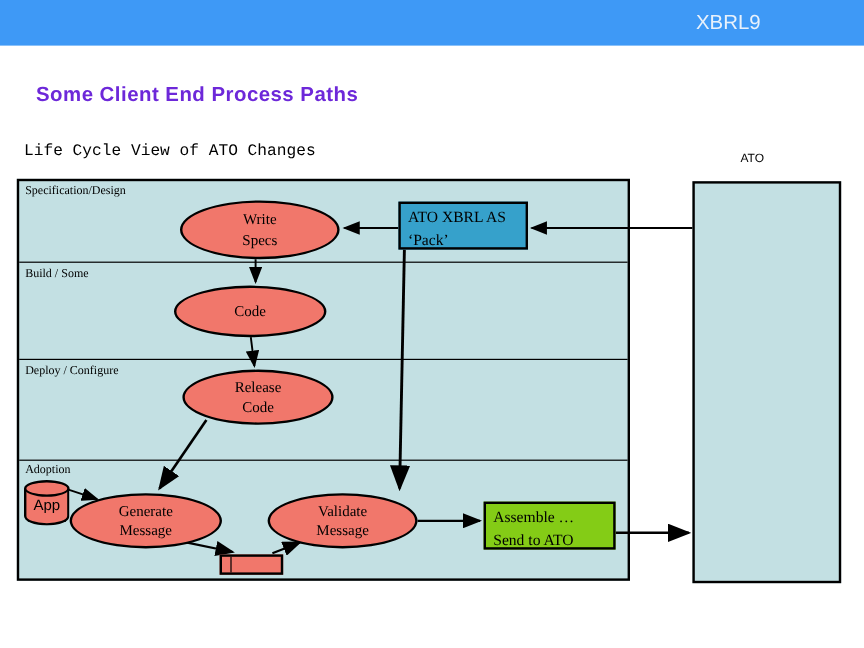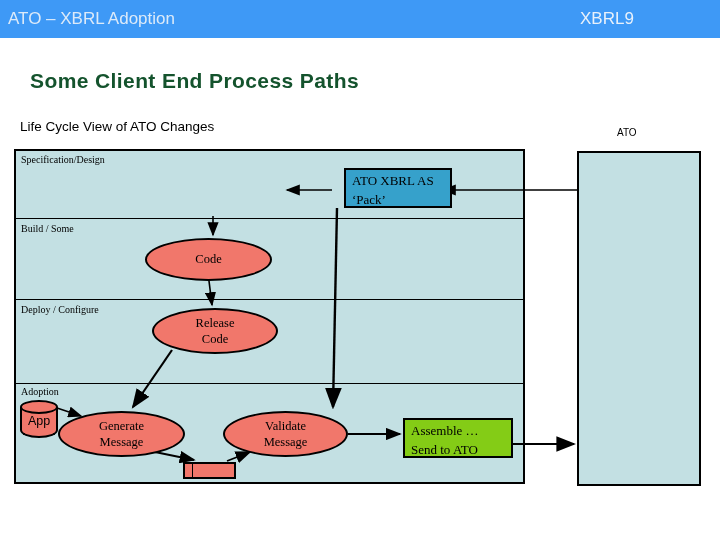--- a/index.html
+++ b/index.html
@@ -4,23 +4,23 @@
 <style>
   html,body { margin:0; padding:0; background:#fff; }
   .stage { position:relative; width:720px; height:540px; background:#ffffff;
            font-family:"Liberation Sans", sans-serif; overflow:hidden; }
 
   
   .topbar { position:absolute; left:0; top:0; width:720px; height:38px; background:#3E99F6; }
   .topbar .lt { position:absolute; left:8px; top:9px; font-size:17px; color:#DCEAF9; }
   .topbar .rt { position:absolute; left:580px; top:9px; font-size:17px; color:#E8F1FB; }
 
-  .page-title { position:absolute; left:30px; top:69px; font-size:21px; font-weight:bold;
-                color:#14532d; letter-spacing:0.4px; }
-  .subtitle { position:absolute; left:20px; top:119px; font-family:Liberation Sans, sans-serif;
+  .page-title { position:absolute; left:30px; top:69px; font-size:17px; font-weight:bold;
+                color:#6d28d9; letter-spacing:0.4px; }
+  .subtitle { position:absolute; left:20px; top:119px; font-family:Liberation Mono, monospace;
               font-size:13.5px; color:#000; }
   .ato-label { position:absolute; left:617px; top:127px; font-size:10px; color:#000; }
 
   
   .panel { position:absolute; background:#C3E0E3; border:2px solid #000; box-sizing:border-box; z-index:1; }
   .main-panel  { left:14px; top:149px; width:511px; height:335px; }
   .right-panel { left:577px; top:151px; width:124px; height:335px; }
   .divider { position:absolute; left:16px; width:507px; height:0; border-top:1.5px solid #000; z-index:1; }
   .d1 { top:218px; } .d2 { top:299px; } .d3 { top:383px; }
 
@@ -38,21 +38,21 @@
           white-space:pre-line; line-height:1.3; }
   .ellipse { background:#F1776B; border:2px solid #000; border-radius:50%;
              display:flex; align-items:center; justify-content:center; text-align:center; }
   .n-write    { left:150px; top:167px; width:133px; height:49px; }
   .n-code     { left:145px; top:238px; width:127px; height:43px; }
   .n-release  { left:152px; top:308px; width:126px; height:46px; }
   .n-generate { left:58px;  top:411px; width:127px; height:46px; }
   .n-validate { left:223px; top:411px; width:125px; height:46px; }
 
   .rect-node { border:2px solid #000; padding:2px 6px; font-size:13px; line-height:1.45; }
-  .n-pack     { left:332px; top:168px; width:108px; height:40px; background:#36A1CB;margin-left:12px; }
+  .n-pack     { left:332px; top:168px; width:108px; height:40px; background:#36A1CB; }
   .n-assemble { left:403px; top:418px; width:110px; height:40px; background:#84cc16; }
 
   
   .n-store { left:183px; top:462px; width:53px; height:17px; background:#F1776B;
              border:2px solid #000; }
   .n-store .strip { position:absolute; left:0; top:0; bottom:0; width:7px;
                     border-right:1.5px solid #000; }
 
   
   .cyl { position:absolute; left:20px; top:400px; width:38px; height:38px; z-index:3; }
@@ -63,21 +63,20 @@
              border:2px solid #000; border-radius:50%; box-sizing:border-box; }
   .cyl-label { position:absolute; left:0; top:14px; width:100%; text-align:center;
                font-family:Liberation Sans, sans-serif; font-size:12.5px; color:#000; }
 </style>
 </head>
 <body>
 
 <div class="stage">
 
   <div class="topbar">
-    <span class="lt">ATO – XBRL Adoption</span>
     <span class="rt">XBRL9</span>
   </div>
 
   <div class="page-title">Some Client End Process Paths</div>
   <div class="subtitle">Life Cycle View of ATO Changes</div>
   <div class="ato-label">ATO</div>
 
   <div class="panel main-panel"></div>
   <div class="panel right-panel"></div>
   <div class="divider d1"></div>
@@ -101,20 +100,22 @@
     <line x1="577" y1="190" x2="443" y2="190" stroke="#000" stroke-width="1.6" marker-end="url(#ah)"></line>
     <line x1="337" y1="208" x2="333" y2="407" stroke="#000" stroke-width="2.4" marker-end="url(#ah)"></line>
     <line x1="172" y1="350" x2="133" y2="407" stroke="#000" stroke-width="2.2" marker-end="url(#ah)"></line>
     <line x1="57" y1="408" x2="81" y2="416" stroke="#000" stroke-width="1.6" marker-end="url(#ah)"></line>
     <line x1="155" y1="452" x2="194" y2="460" stroke="#000" stroke-width="1.8" marker-end="url(#ah)"></line>
     <line x1="227" y1="461" x2="250" y2="452" stroke="#000" stroke-width="1.8" marker-end="url(#ah)"></line>
     <line x1="348" y1="434" x2="400" y2="434" stroke="#000" stroke-width="1.8" marker-end="url(#ah)"></line>
     <line x1="513" y1="444" x2="574" y2="444" stroke="#000" stroke-width="2.2" marker-end="url(#ah)"></line>
   </svg>
 
+  <div class="node ellipse n-write">Write
+Specs</div>
   <div class="node ellipse n-code">Code</div>
   <div class="node ellipse n-release">Release
 Code</div>
   <div class="node ellipse n-generate">Generate
 Message</div>
   <div class="node ellipse n-validate">Validate
 Message</div>
 
   <div class="node rect-node n-pack">ATO XBRL AS
 ‘Pack’</div>

